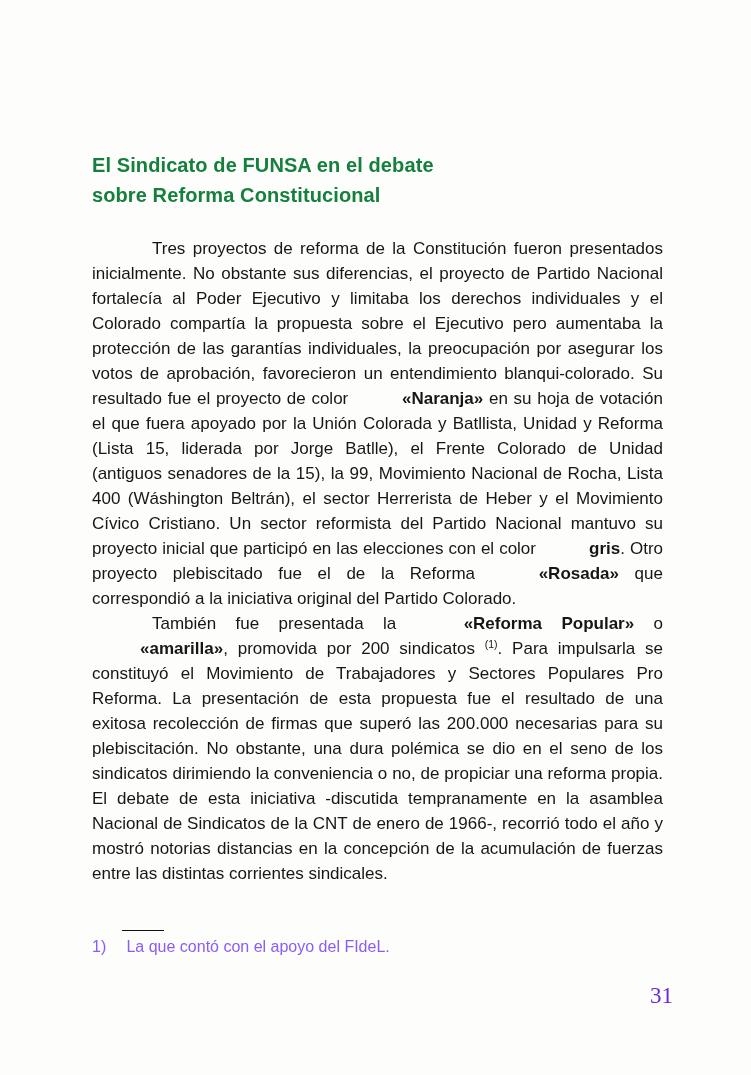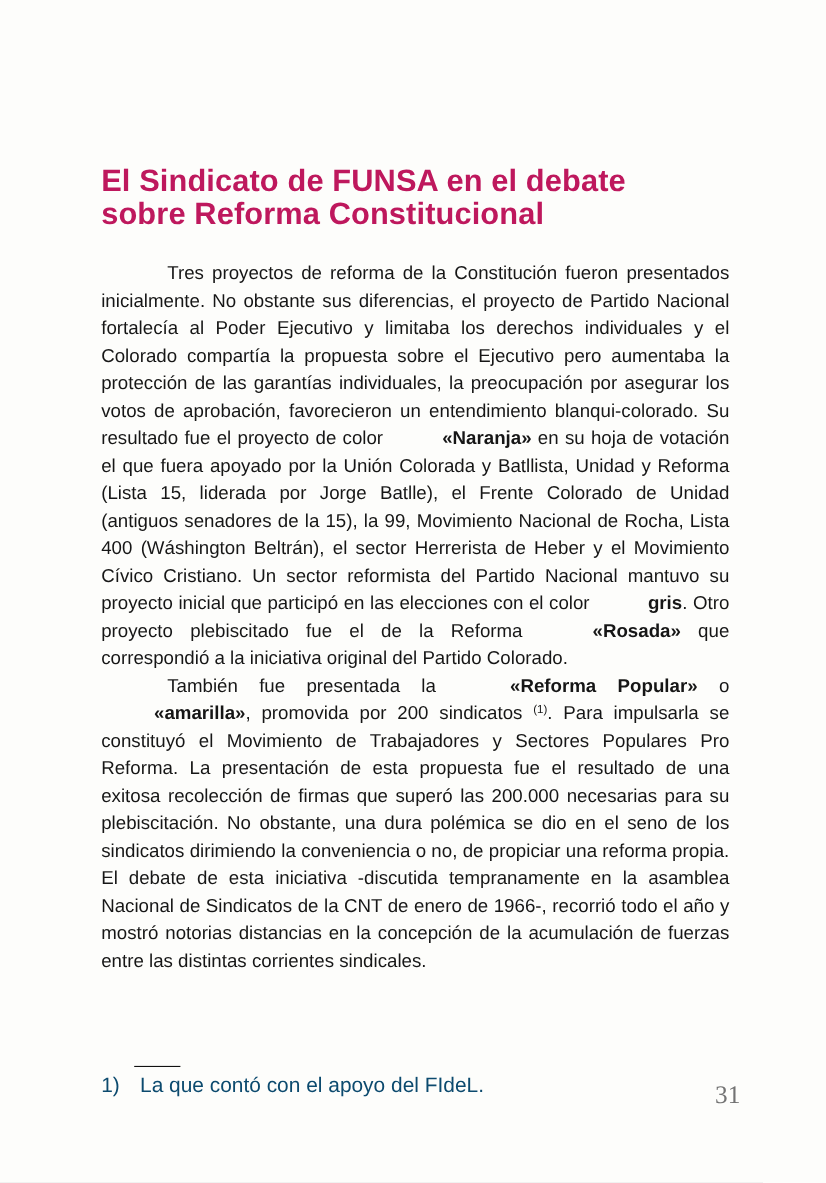--- a/index.html
+++ b/index.html
@@ -14,25 +14,25 @@
     height: 1075px;
     background: #fdfdfb;
     color: #141414;
     overflow: hidden;
   }
   .title {
     position: absolute;
     left: 92px;
     top: 150px;
     margin: 0;
-    font-size: 28px;
+    font-size: 20px;
     font-weight: bold;
     line-height: 30px;
     letter-spacing: 0.1px;
-    color: #be185d;
+    color: #15803d;
   }
   .body-text {
     position: absolute;
     left: 92px;
     top: 236px;
     width: 571px;
     font-size: 17px;
     line-height: 25px;
     text-align: justify;
     color: #161616;
@@ -46,43 +46,43 @@
     margin-left: 48px;
   }
   .body-text sup {
     font-size: 10.5px;
     line-height: 0;
     vertical-align: 6px;
   }
   .footnote {
     position: absolute;
     left: 92px;
-    top: 977px;
-    font-size: 19px;
-    color: #0c4a6e;
+    top: 938px;
+    font-size: 16px;
+    color: #8b5cf6;
     white-space: nowrap;
   }
   .fn-rule {
     position: absolute;
     left: 30px;
     top: -8px;
     width: 42px;
     border-top: 1.5px solid #111;
   }
   .fn-marker {
     display: inline-block;
     width: 30px;
   }
   .page-number {
     position: absolute;
     left: 650px;
     top: 983px;
     font-family: "Liberation Serif", serif;
     font-size: 23px;
-    color: #737373;
+    color: #6d28d9;
   }
 </style>
 </head>
 <body>
 
 <div class="page">
 
   <h1 class="title">
     <span>El Sindicato de FUNSA en el debate</span><br>
     <span>sobre Reforma Constitucional</span>

